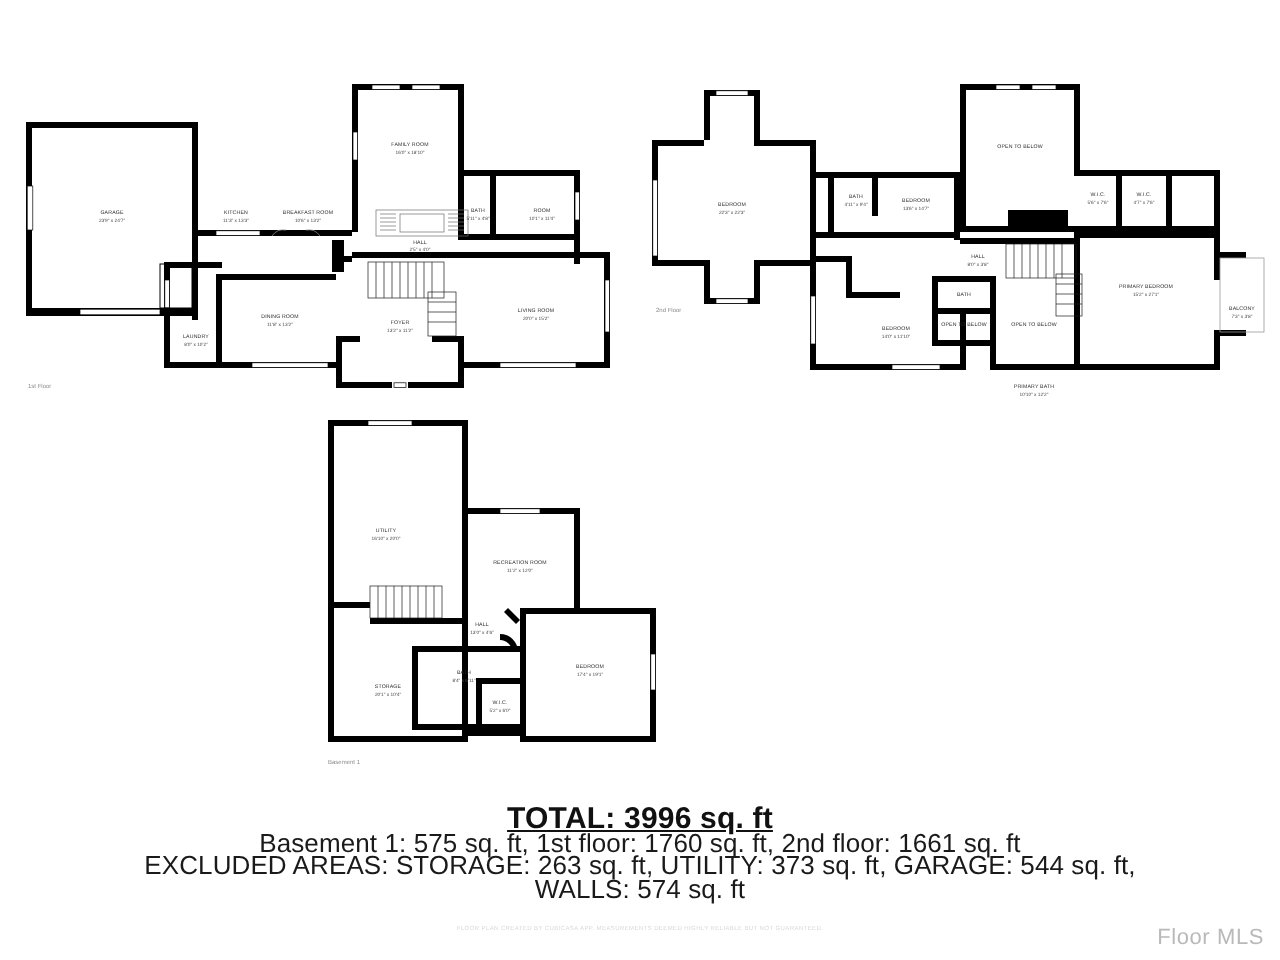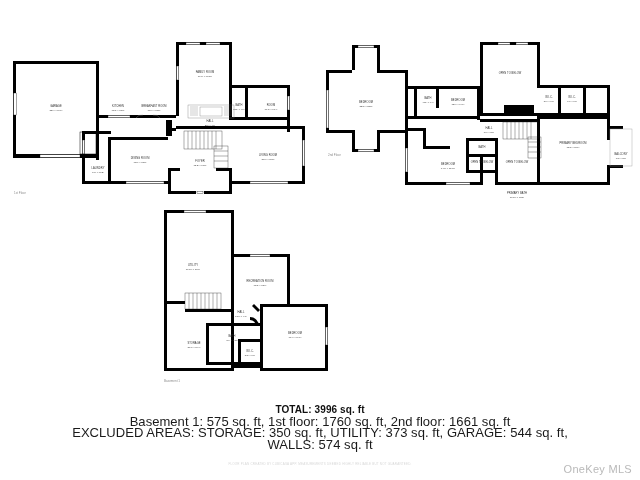--- a/index.html
+++ b/index.html
@@ -33,24 +33,25 @@
 
   .summary {
     position: absolute;
     left: 0;
     top: 404px;
     width: 640px;
     text-align: center;
     line-height: 11.5px;
   }
   .summary-total {
-    font-size: 10px;
+    font-size: 15px;
     font-weight: bold;
     letter-spacing: 0.1px;
     color: #111;
+    text-decoration: underline;
   }
   .summary-line {
     font-size: 13px;
     color: #1a1a1a;
     letter-spacing: 0.05px;
   }
   .disclaimer {
     position: absolute;
     left: 0;
     top: 462px;
@@ -425,21 +426,21 @@
       <text class="rm-name" text-anchor="middle" x="145" y="129">BEDROOM</text>
       <text class="rm-dim" text-anchor="middle" x="145" y="133">17'4" x 19'1"</text>
 
       <text class="floor-label" x="14" y="177">Basement 1</text>
     </g>
   </svg>
 
   <div class="summary">
     <div class="summary-total">TOTAL: 3996 sq. ft</div>
     <div class="summary-line">Basement 1: 575 sq. ft, 1st floor: 1760 sq. ft, 2nd floor: 1661 sq. ft</div>
-    <div class="summary-line">EXCLUDED AREAS: STORAGE: 350 sq. ft, UTILITY: 373 sq. ft, GARAGE: 544 sq. ft,</div>
+    <div class="summary-line">EXCLUDED AREAS: STORAGE: 263 sq. ft, UTILITY: 373 sq. ft, GARAGE: 544 sq. ft,</div>
     <div class="summary-line">WALLS: 574 sq. ft</div>
   </div>
 
   <div class="disclaimer">FLOOR PLAN CREATED BY CUBICASA APP. MEASUREMENTS DEEMED HIGHLY RELIABLE BUT NOT GUARANTEED.</div>
 
-  <div class="watermark">OneKey MLS</div>
+  <div class="watermark">Floor MLS</div>
 
 </div>
 
 </body></html>

